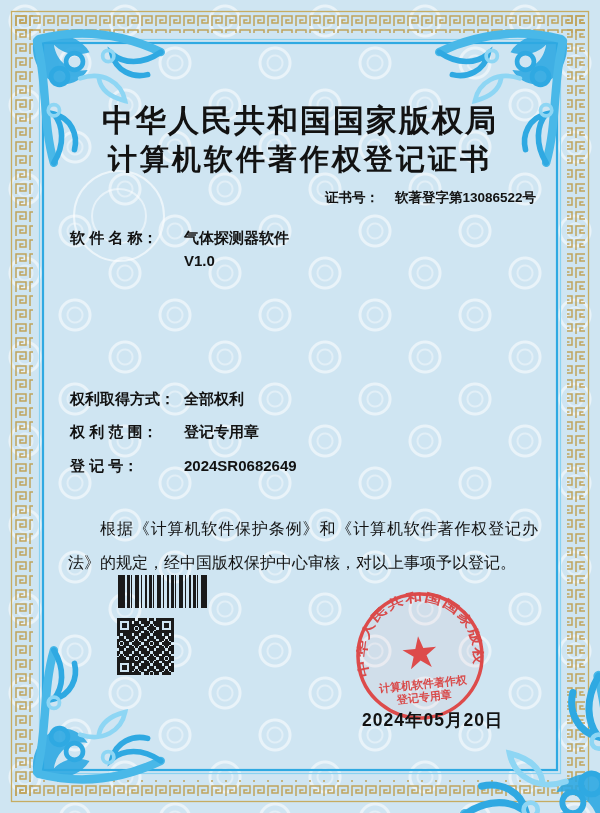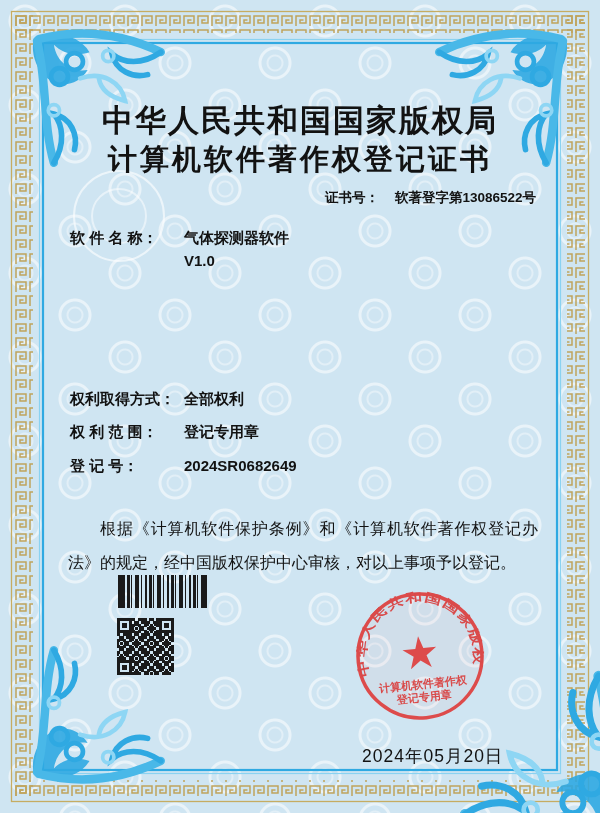--- a/index.html
+++ b/index.html
@@ -76,21 +76,21 @@
     background-position:0 0, 2px 3px;
   }
   .qr .f{position:absolute; width:15px; height:15px; border:3px solid #1a1a1a; background:#cfe5f2; box-sizing:border-box;}
   .qr .f::after{content:""; position:absolute; left:2px; top:2px; width:5px; height:5px; background:#1a1a1a;}
   .qr .f.tl{left:0; top:0;}
   .qr .f.tr{right:0; top:0;}
   .qr .f.bl{left:0; bottom:0;}
   .seal{position:absolute; left:352px; top:588px; width:136px; height:136px; z-index:4; transform:rotate(-6deg);}
   .date{
     position:absolute; left:362px; top:708px; z-index:6;
-    font-size:17.5px; font-weight:400; letter-spacing:1px;margin-top:36px;
+    font-size:17.5px; font-weight:700; letter-spacing:1px;
   }
 </style>
 </head>
 <body>
 
 <div class="certificate">
 
   <svg class="frame-svg" width="600" height="813">
     <defs>
       <pattern id="meander" width="14" height="14" patternUnits="userSpaceOnUse">

